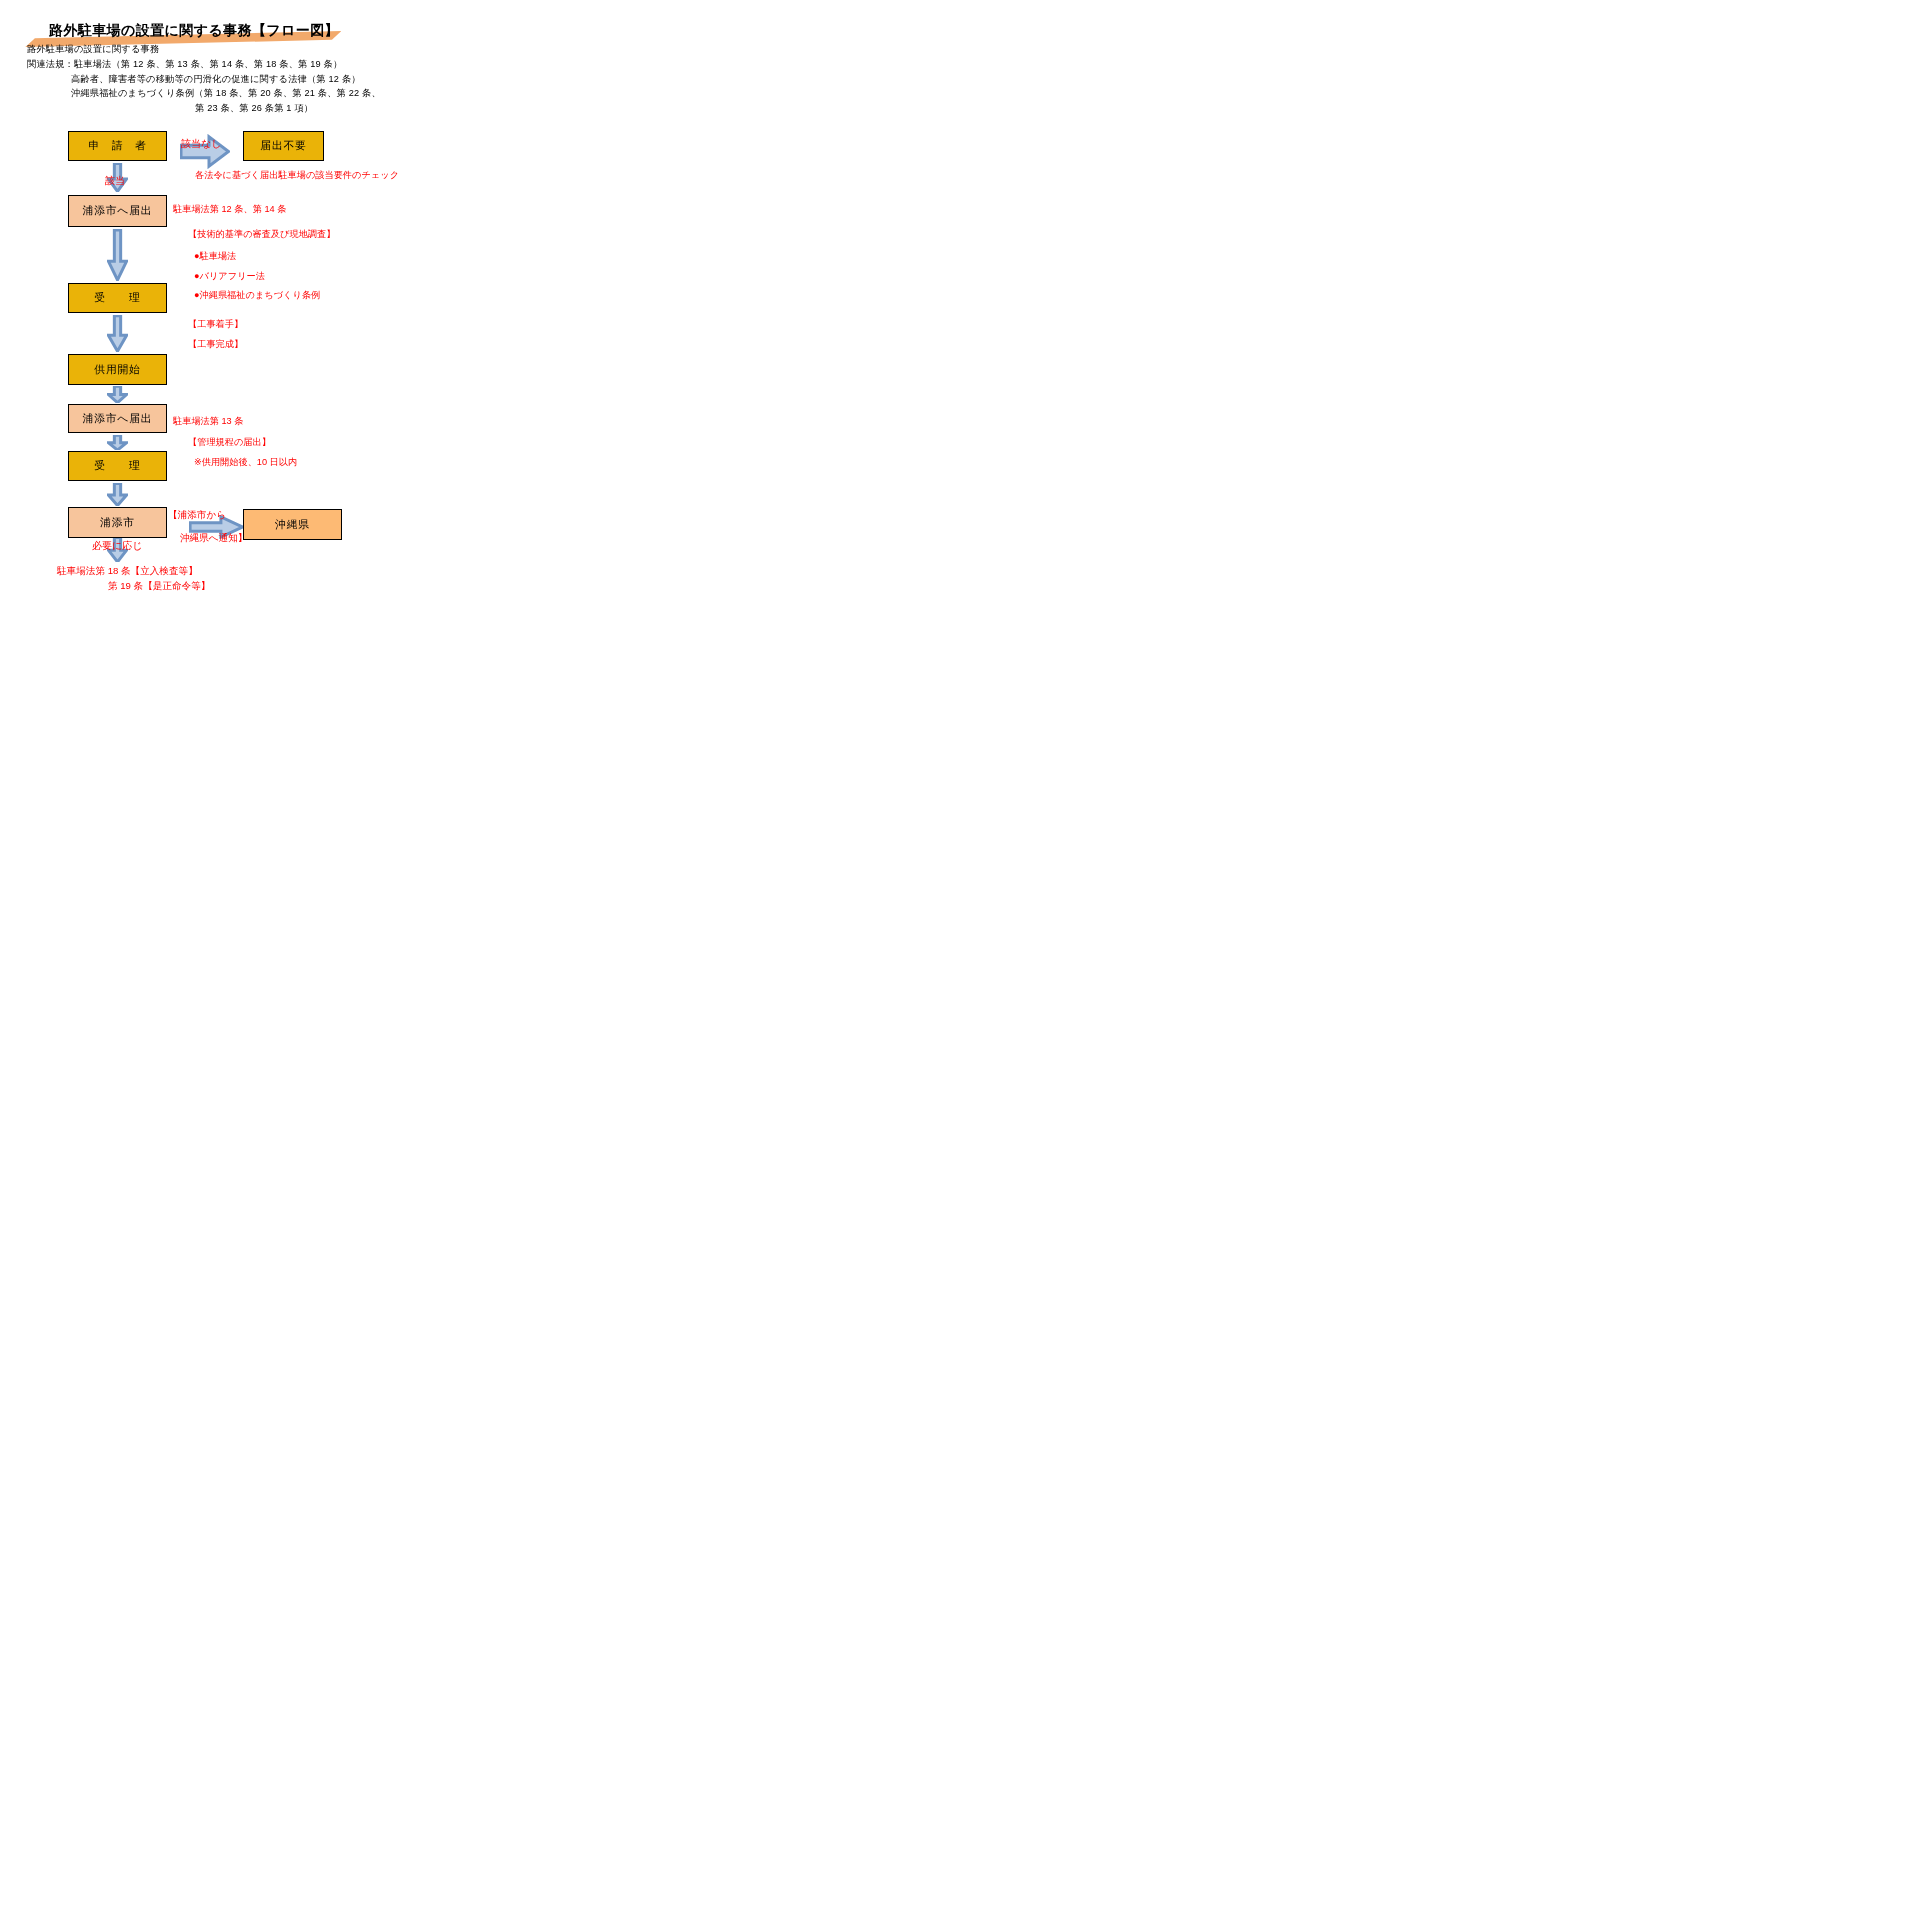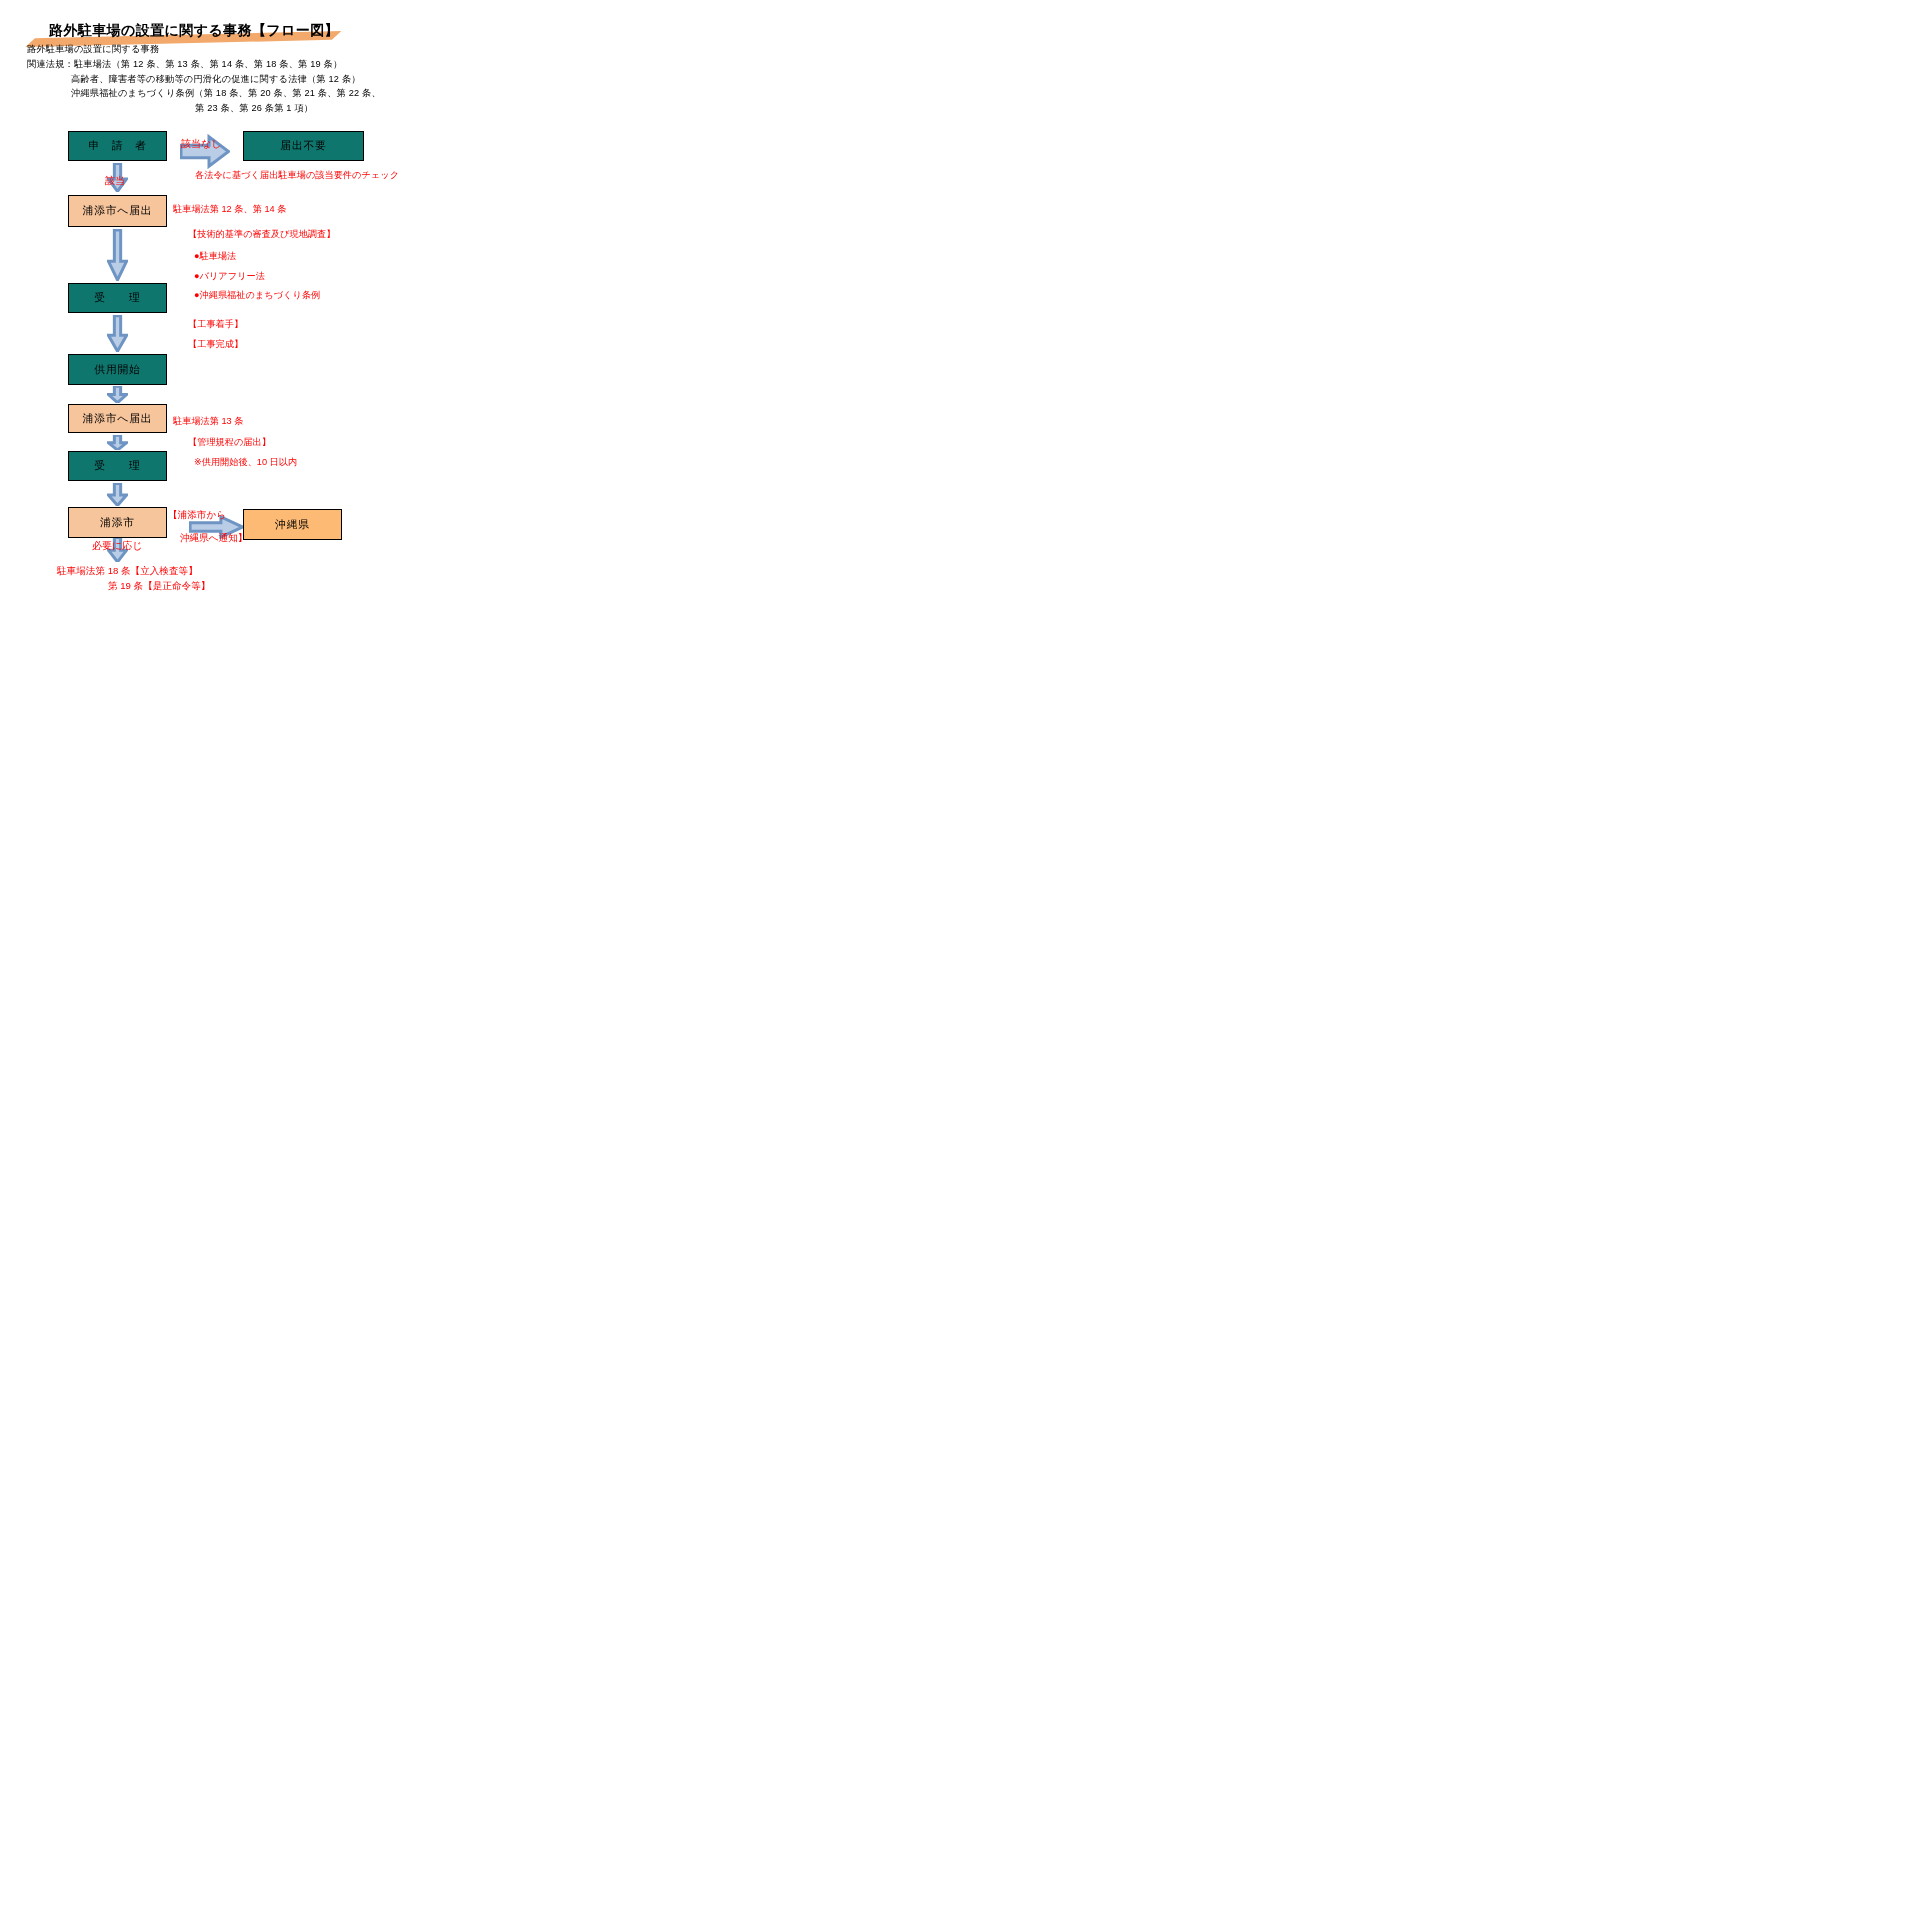--- a/index.html
+++ b/index.html
@@ -17,21 +17,21 @@
   }
   .swoosh{
     background:#F2A96B;
     clip-path:polygon(0 100%, 97% 55%, 100% 0, 3% 45%);
     z-index:1;
   }
   .hline{font-size:9.2px;color:#000;letter-spacing:0.2px;z-index:2;}
   .box{
     position:absolute;
     border:1.2px solid #000;
-    background:#0f766e;
+    background:#eab308;
     display:flex;align-items:center;justify-content:center;
     font-size:10.8px;color:#000;letter-spacing:0.8px;
     box-sizing:border-box;z-index:4;
   }
   .box.orange{background:#F7C59C;}
   .box.green{background:#fdba74;}
   .red{color:#FF0000;font-size:9.2px;z-index:6;}
   .red.big{font-size:10px;}
   .red.mid{font-size:9.6px;}
   .arrow{position:absolute;z-index:3;}
@@ -54,21 +54,21 @@
 
   <div class="box" style="left:68px;top:131px;width:99px;height:30px;">申　請　者</div>
 
   <div class="arrow" style="left:180px;top:134px;width:50px;height:35px;">
     <svg width="50" height="35" viewBox="0 0 100 100" preserveAspectRatio="none">
       <path d="M2 32 H58 V8 L97 50 L58 92 V68 H2 Z" fill="#B9CDE6" stroke="#6E94C4" stroke-width="3" vector-effect="non-scaling-stroke"></path>
     </svg>
   </div>
   <div class="abs red big" style="left:181px;top:137px;">該当なし</div>
 
-  <div class="box" style="left:243px;top:131px;width:121px;height:30px;">届出不要</div>
+  <div class="box" style="left:243px;top:131px;width:81px;height:30px;">届出不要</div>
 
   <div class="arrow" style="left:107px;top:163px;width:21px;height:29px;">
     <svg width="21" height="29" viewBox="0 0 60 100" preserveAspectRatio="none">
       <path d="M21 2 H39 V55 H56 L30 98 L4 55 H21 Z" fill="#B9CDE6" stroke="#6E94C4" stroke-width="3" vector-effect="non-scaling-stroke"></path>
     </svg>
   </div>
   <div class="abs red big" style="left:105px;top:174px;">該当</div>
   <div class="abs red" style="left:195px;top:169px;">各法令に基づく届出駐車場の該当要件のチェック</div>
 
   <div class="box orange" style="left:68px;top:195px;width:99px;height:32px;">浦添市へ届出</div>

